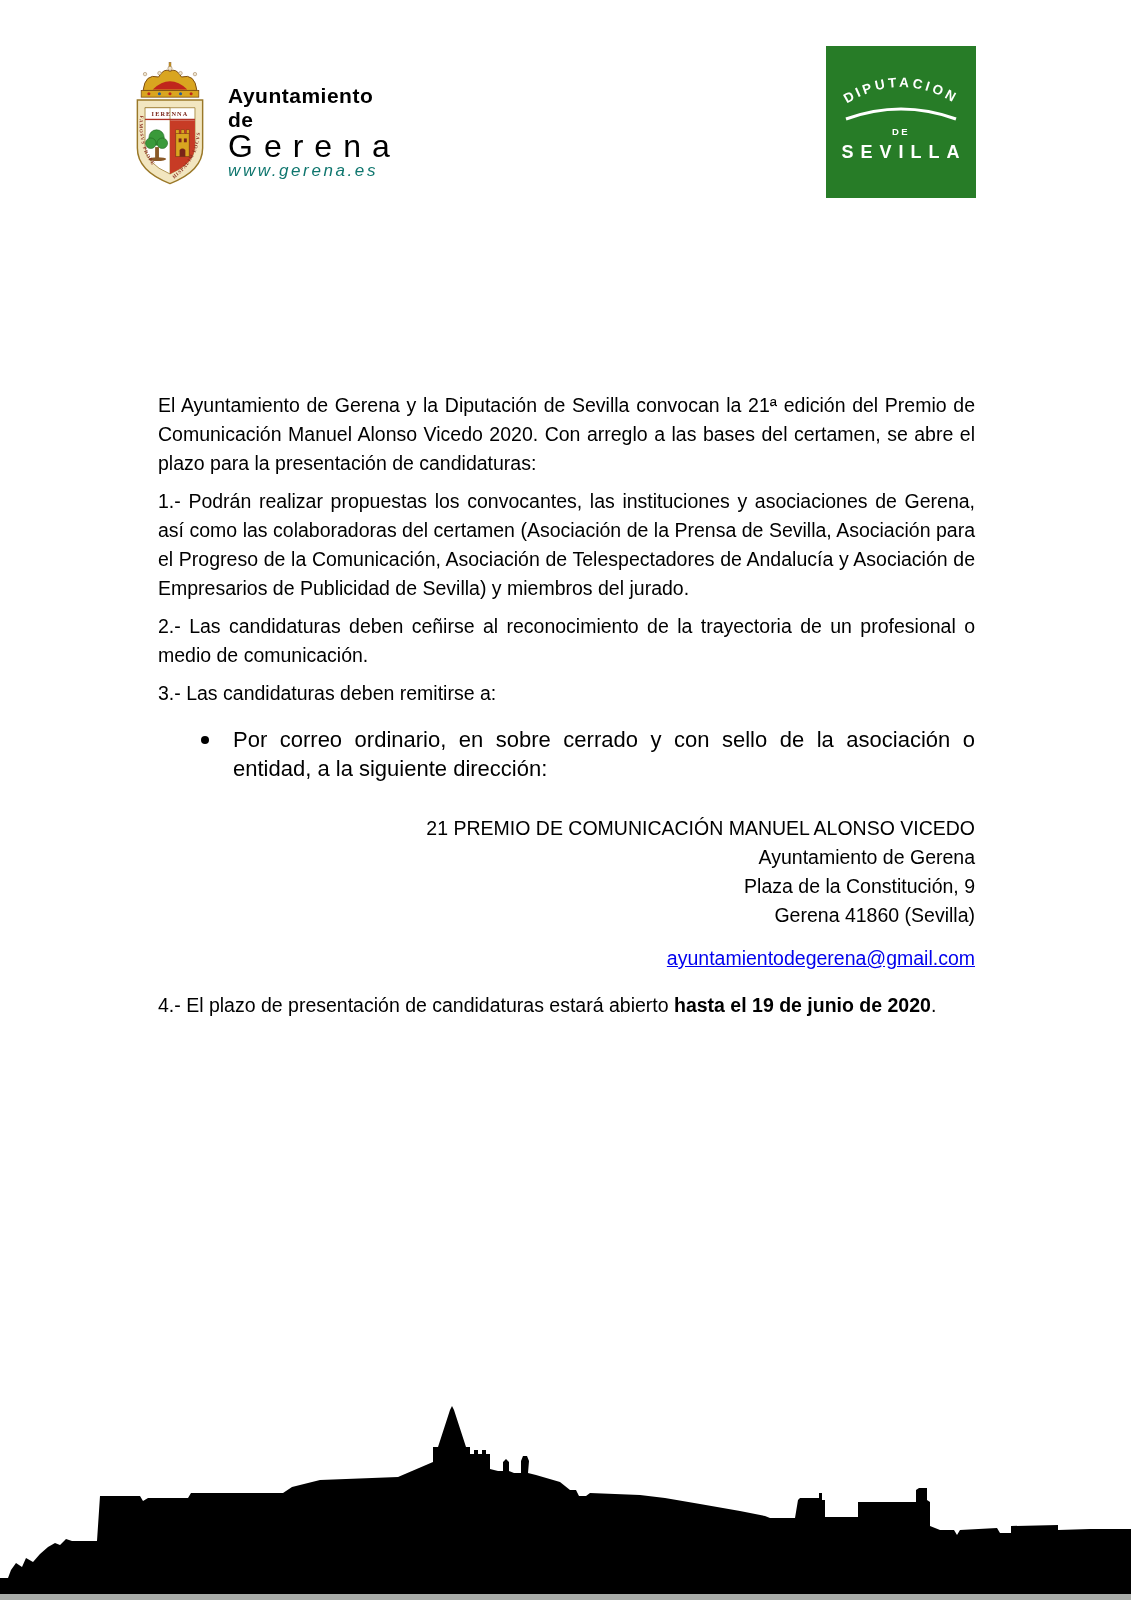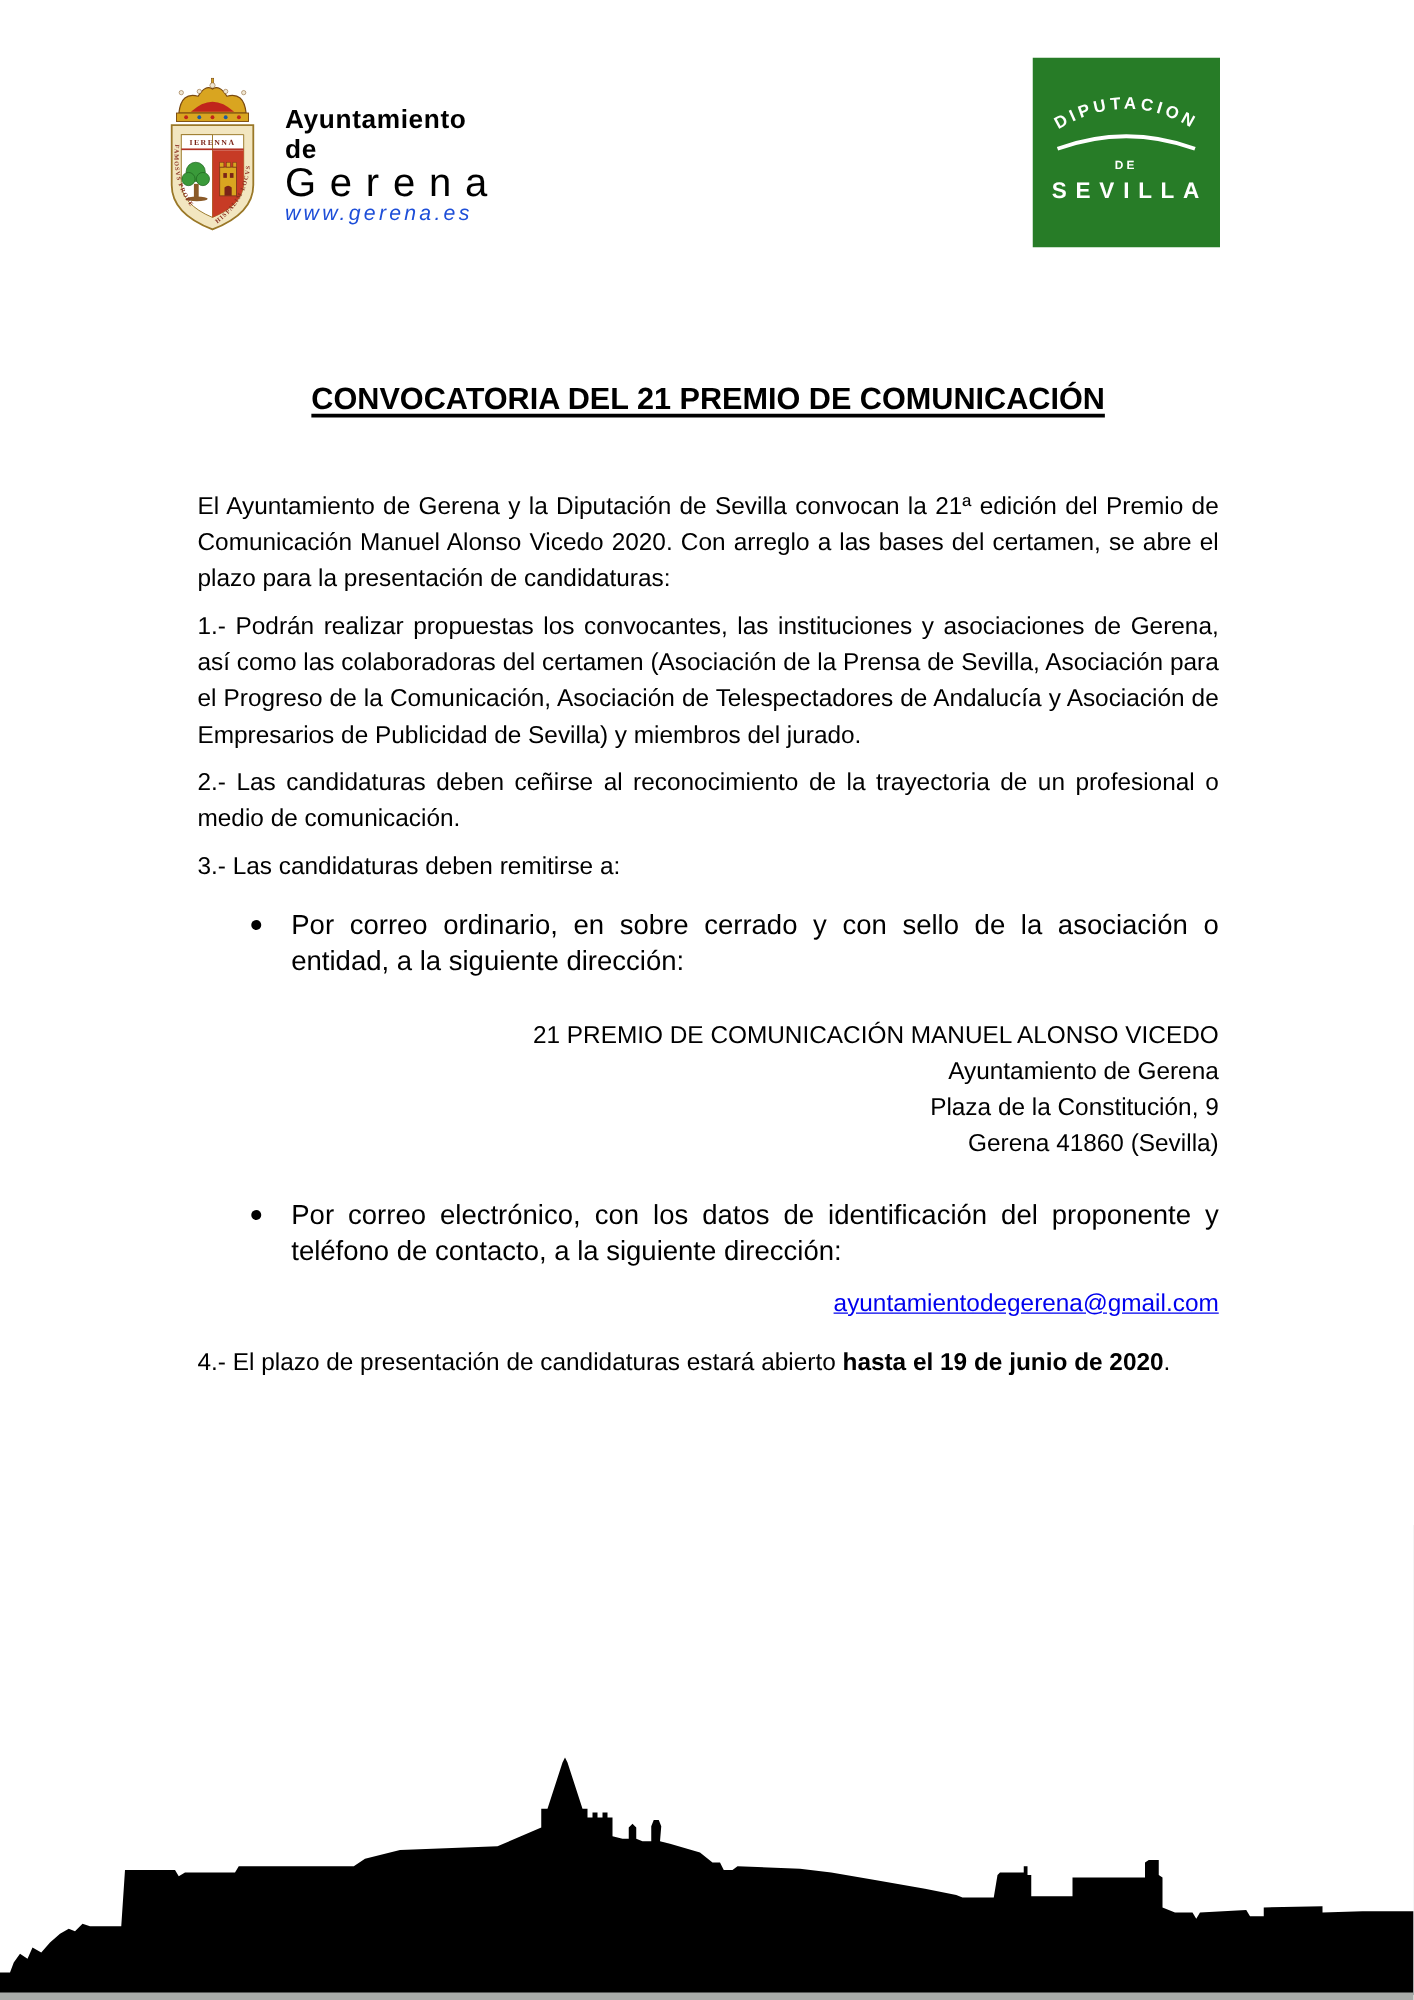--- a/index.html
+++ b/index.html
@@ -11,21 +11,21 @@
     font-family:"Liberation Sans", sans-serif;
     color:#000;
     margin:0 auto;
   }
   
   .logo-gerena{position:absolute;left:122px;top:60px;display:flex;align-items:flex-start;}
   .crest{width:96px;height:130px;display:block;}
   .gerena-text{margin-left:10px;margin-top:24px;width:170px;}
   .gerena-line1{font-weight:bold;font-size:21px;line-height:24px;letter-spacing:0.5px;}
   .gerena-line2{font-weight:normal;font-size:32px;line-height:28px;letter-spacing:11px;}
-  .gerena-line3{font-style:italic;font-size:17px;line-height:21px;letter-spacing:2.6px;color:#1d4ed8;}
+  .gerena-line3{font-style:italic;font-size:17px;line-height:21px;letter-spacing:2.6px;color:#0f766e;}
   .logo-sevilla{position:absolute;left:826px;top:46px;width:150px;height:152px;display:block;}
   
   .doc-body{position:absolute;left:158px;top:303px;width:817px;}
   .doc-title{margin:0 0 55px 0;text-align:center;font-weight:bold;font-size:24.5px;line-height:33px;}
   .doc-title span{text-decoration:underline;text-decoration-thickness:2.5px;text-underline-offset:4px;}
   .para{margin:0 0 9px 0;font-size:19.5px;line-height:29px;text-align:justify;}
   .bullet-item{display:flex;margin:17px 0 0 0;}
   .bullet-item.second{margin-top:27px;}
   .bullet-dot{flex:0 0 8px;width:8px;height:8px;border-radius:50%;background:#000;margin:11px 24px 0 43px;}
   .bullet-text{flex:1;font-size:22px;line-height:29px;text-align:justify;}
@@ -112,21 +112,21 @@
       <textPath href="#dipArc" startOffset="50%" text-anchor="middle">DIPUTACION</textPath>
     </text>
     <path d="M20 73 Q75 53 130 73" fill="none" stroke="#ffffff" stroke-width="3"></path>
     <text x="75" y="89" text-anchor="middle" font-size="9.5" font-weight="bold" letter-spacing="2.5" fill="#ffffff">DE</text>
     <text x="78" y="112" text-anchor="middle" font-size="18" font-weight="bold" letter-spacing="7" fill="#ffffff">SEVILLA</text>
   </svg>
 
   <div class="doc-body">
 
     <h1 class="doc-title">
-      <span>CONVOCATORIA DEL 21 PREMIO DE COMUNICACIÓN</span><br>
+      <br>
     </h1>
 
     <p class="para">El Ayuntamiento de Gerena y la Diputación de Sevilla convocan la 21ª edición del Premio de Comunicación Manuel Alonso Vicedo 2020. Con arreglo a las bases del certamen, se abre el plazo para la presentación de candidaturas:</p>
 
     <p class="para">1.- Podrán realizar propuestas los convocantes, las instituciones y asociaciones de Gerena, así como las colaboradoras del certamen (Asociación de la Prensa de Sevilla, Asociación para el Progreso de la Comunicación, Asociación de Telespectadores de Andalucía y Asociación de Empresarios de Publicidad de Sevilla) y miembros del jurado.</p>
 
     <p class="para">2.- Las candidaturas deben ceñirse al reconocimiento de la trayectoria de un profesional o medio de comunicación.</p>
 
     <p class="para">3.- Las candidaturas deben remitirse a:</p>
 
@@ -135,24 +135,20 @@
       <span class="bullet-text">Por correo ordinario, en sobre cerrado y con sello de la asociación o entidad, a la siguiente dirección:</span>
     </div>
 
     <div class="address-block">
       <div>21 PREMIO DE COMUNICACIÓN MANUEL ALONSO VICEDO</div>
       <div>Ayuntamiento de Gerena</div>
       <div>Plaza de la Constitución, 9</div>
       <div>Gerena 41860 (Sevilla)</div>
     </div>
 
-    <div class="bullet-item second">
-      <span class="bullet-dot"></span>
-      <span class="bullet-text">Por correo electrónico, con los datos de identificación del proponente y teléfono de contacto, a la siguiente dirección:</span>
-    </div>
 
     <div class="email-line">
       <a class="email-link">ayuntamientodegerena@gmail.com</a>
     </div>
 
     <p class="closing"><span>4.- El plazo de presentación de candidaturas estará abierto </span><span class="bold">hasta el 19 de junio de 2020</span><span>.</span></p>
 
   </div>
 
   <svg class="skyline" viewBox="0 0 1131 246" preserveAspectRatio="none">

